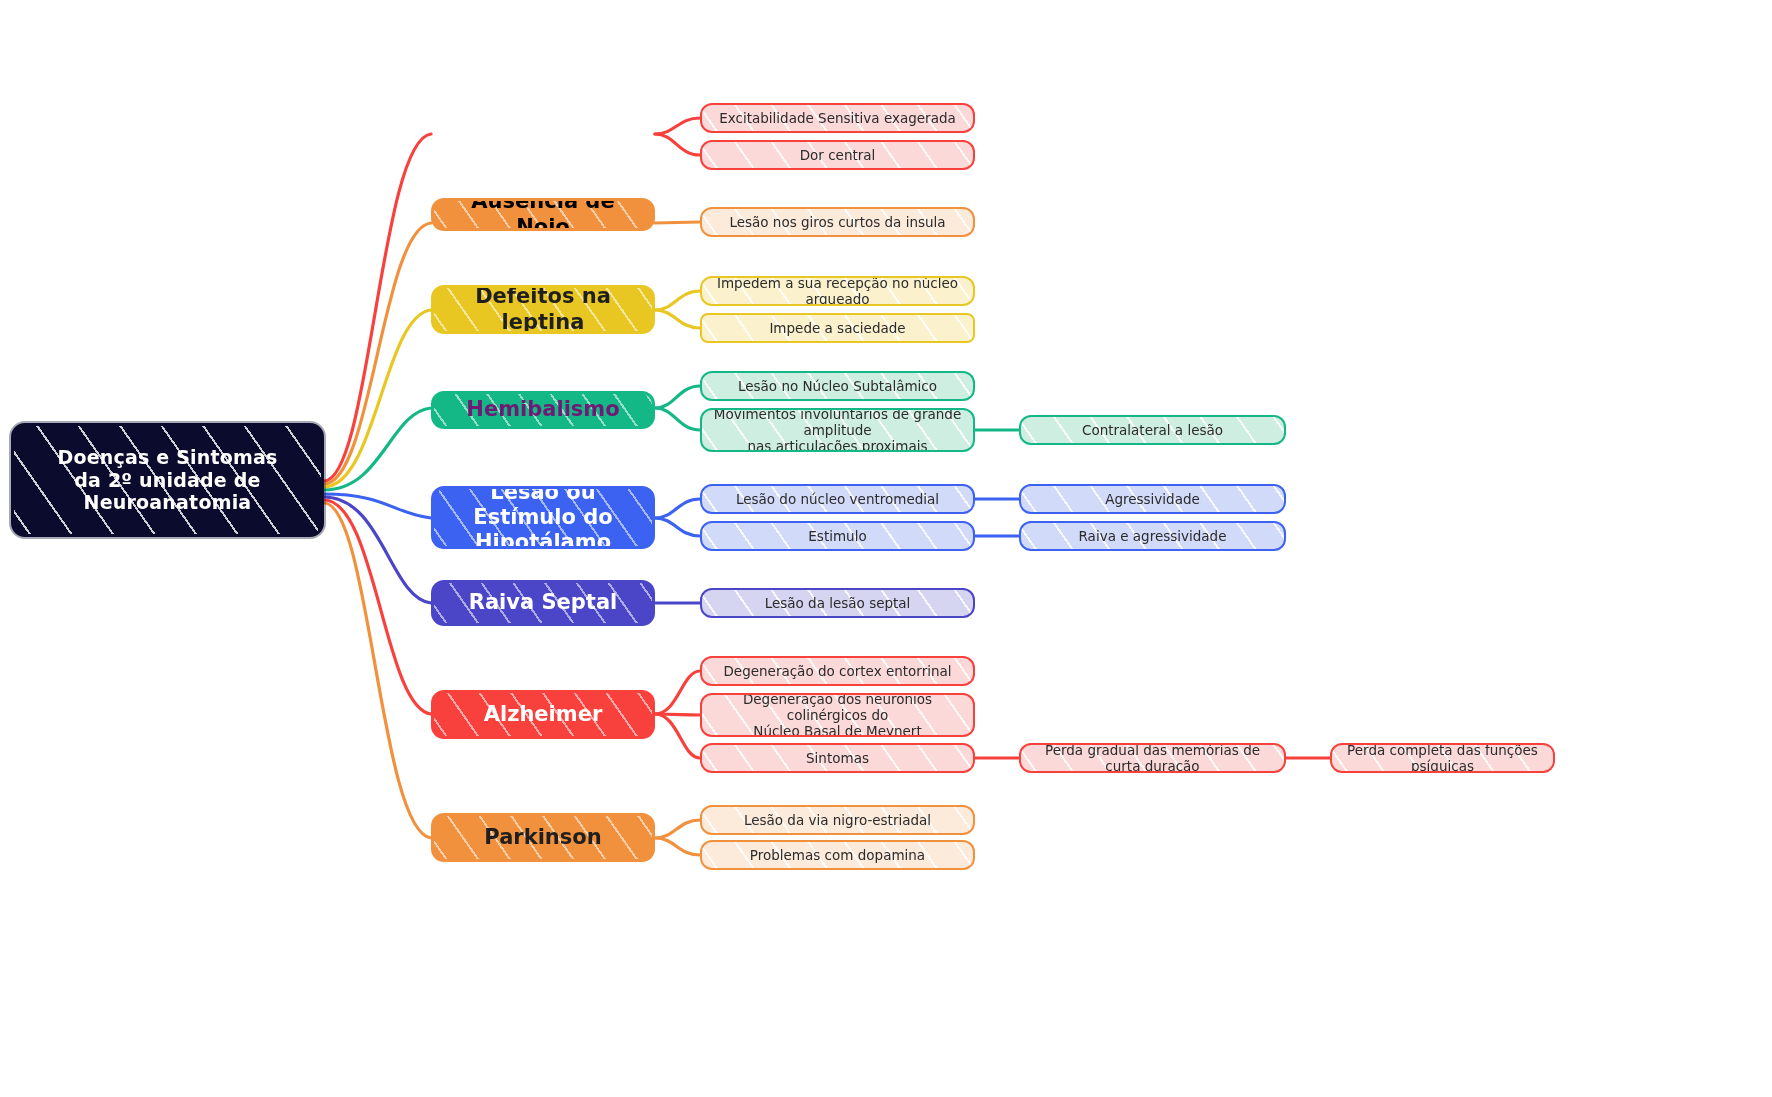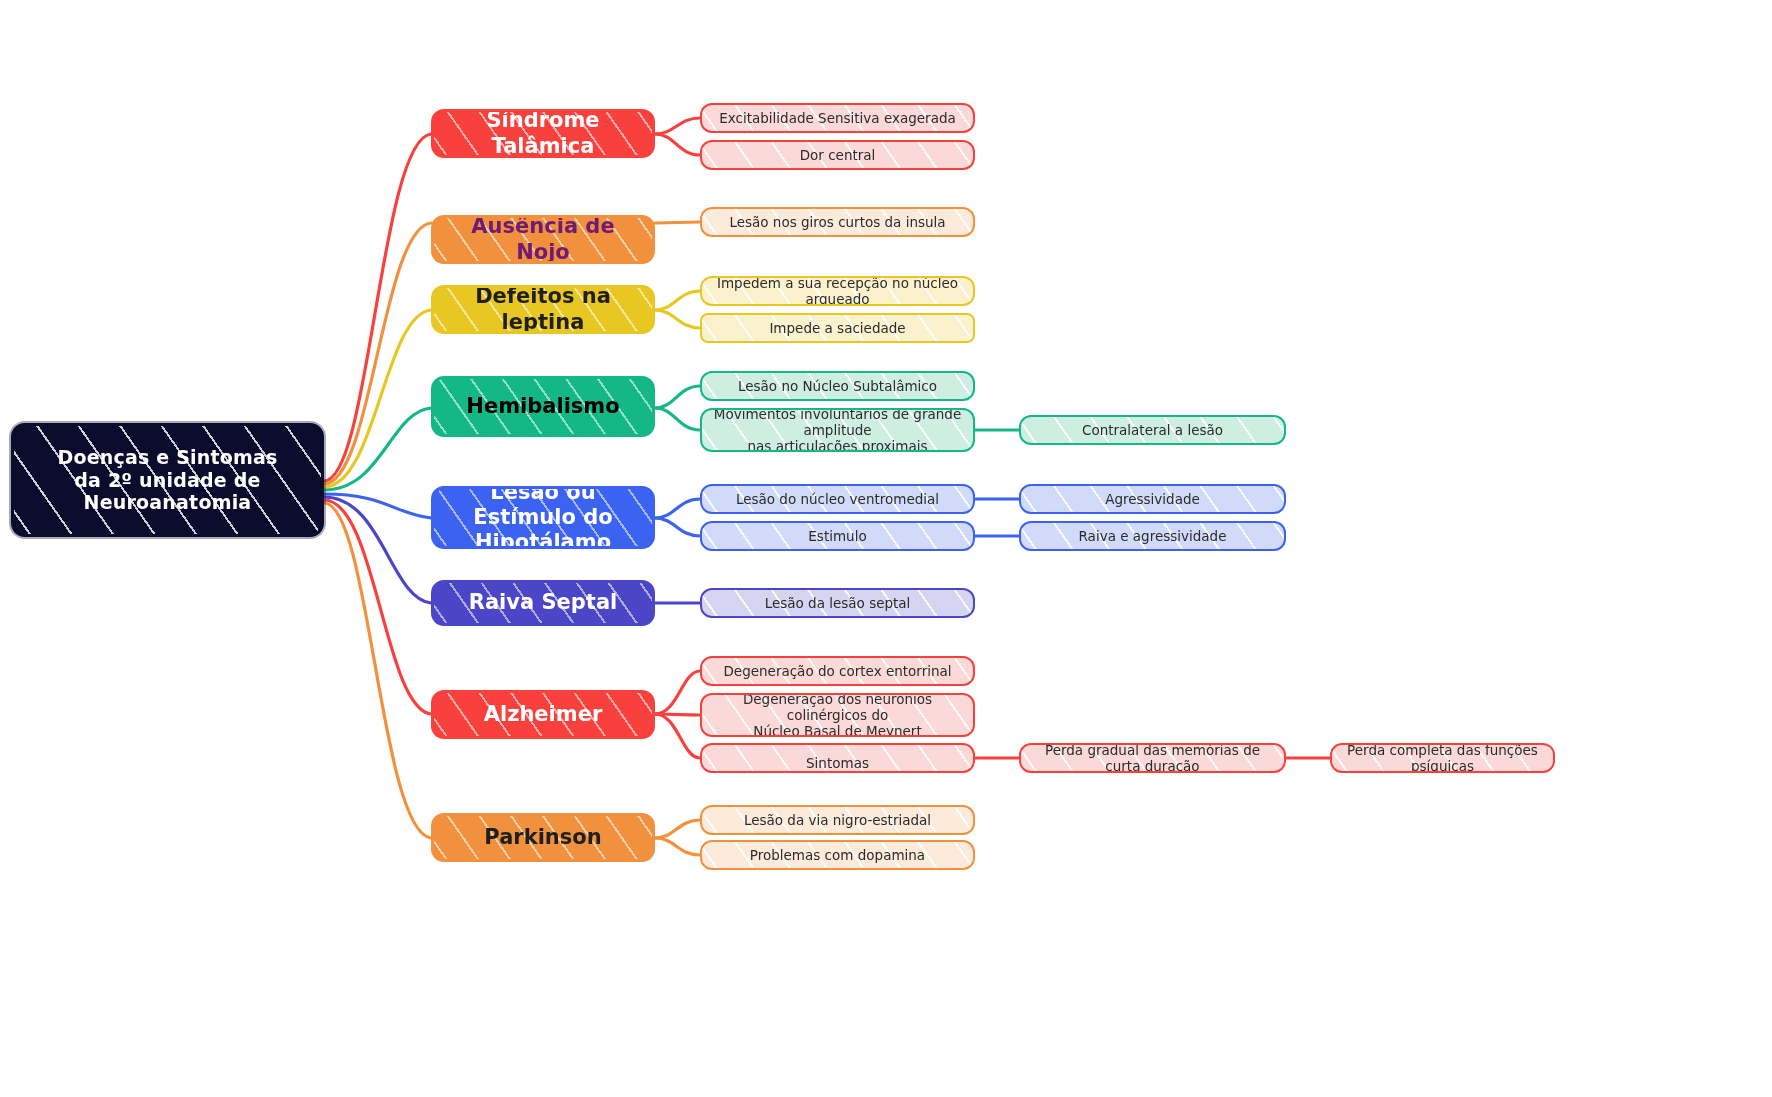--- a/index.html
+++ b/index.html
@@ -132,36 +132,32 @@
     </g>
   </svg>
 
   <div class="node" id="root-node">
     <span class="hatch"></span>
     <span class="lbl">Doenças e Sintomas
 da 2º unidade de
 Neuroanatomia</span>
   </div>
 
-  <div class="node branch" style="top:109px;height:49px;background:#f8403c;border-color:#f8403c;color:#fff;">
-    <span class="hatch"></span>
-    <span class="lbl">Síndrome Talâmica</span>
-  </div>
-
-  <div class="node branch" style="top:198px;height:49px;background:#f1913e;border-color:#f1913e;color:#701a75;margin-top:17px;">
+
+  <div class="node branch" style="top:198px;height:33px;background:#f1913e;border-color:#f1913e;color:#000000;">
     <span class="hatch"></span>
     <span class="lbl">Ausência de Nojo</span>
   </div>
 
   <div class="node branch" style="top:285px;height:49px;background:#e9c723;border-color:#e9c723;color:#1f1f1f;">
     <span class="hatch"></span>
     <span class="lbl">Defeitos na leptina</span>
   </div>
 
-  <div class="node branch" style="top:376px;height:61px;background:#13b886;border-color:#13b886;color:#000000;">
+  <div class="node branch" style="top:391px;height:38px;background:#13b886;border-color:#13b886;color:#701a75;">
     <span class="hatch"></span>
     <span class="lbl">Hemibalismo</span>
   </div>
 
   <div class="node branch" style="top:486px;height:63px;background:#3b62f0;border-color:#3b62f0;color:#fff;">
     <span class="hatch"></span>
     <span class="lbl">Lesão ou Estímulo do
 Hipotálamo</span>
   </div>
 
@@ -241,21 +237,21 @@
 
   <div class="node chip light" style="left:700px;top:656px;width:275px;height:30px;background:#fbd9d8;border-color:#f8403c;">
     <span class="hatch"></span>
     <span class="lbl">Degeneração do cortex entorrinal</span>
   </div>
   <div class="node chip light" style="left:700px;top:693px;width:275px;height:44px;background:#fbd9d8;border-color:#f8403c;">
     <span class="hatch"></span>
     <span class="lbl">Degeneração dos neurônios colinérgicos do
 Núcleo Basal de Meynert</span>
   </div>
-  <div class="node chip light" style="left:700px;top:743px;width:275px;height:30px;background:#fbd9d8;border-color:#f8403c;align-items:flex-end;">
+  <div class="node chip light" style="left:700px;top:743px;width:275px;height:30px;background:#fbd9d8;border-color:#f8403c;">
     <span class="hatch"></span>
     <span class="lbl">Sintomas</span>
   </div>
   <div class="node chip light" style="left:1019px;top:743px;width:267px;height:30px;background:#fbd9d8;border-color:#f8403c;">
     <span class="hatch"></span>
     <span class="lbl">Perda gradual das memórias de curta duração</span>
   </div>
   <div class="node chip light" style="left:1330px;top:743px;width:225px;height:30px;background:#fbd9d8;border-color:#f8403c;">
     <span class="hatch"></span>
     <span class="lbl">Perda completa das funções psíquicas</span>

